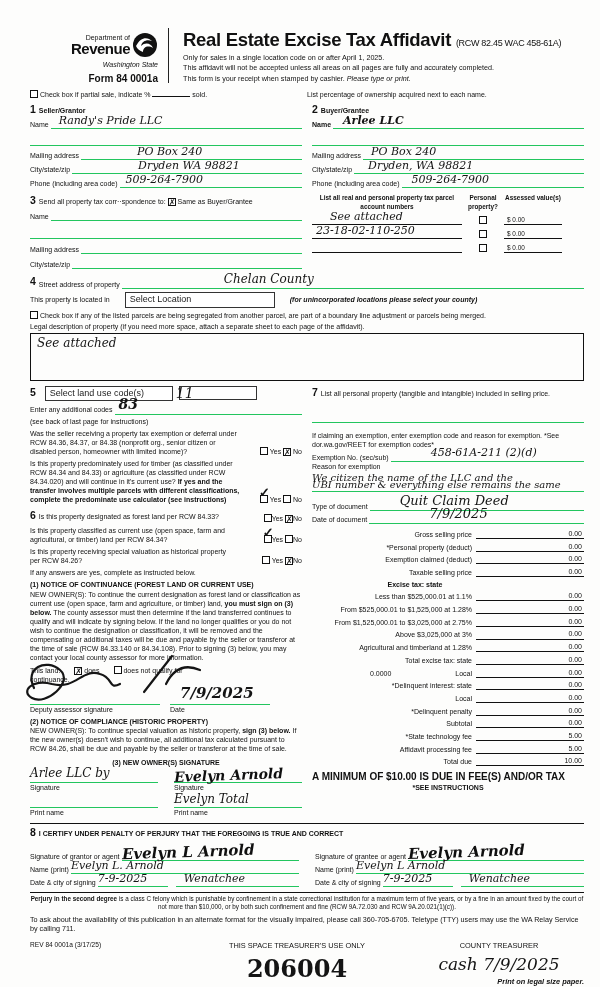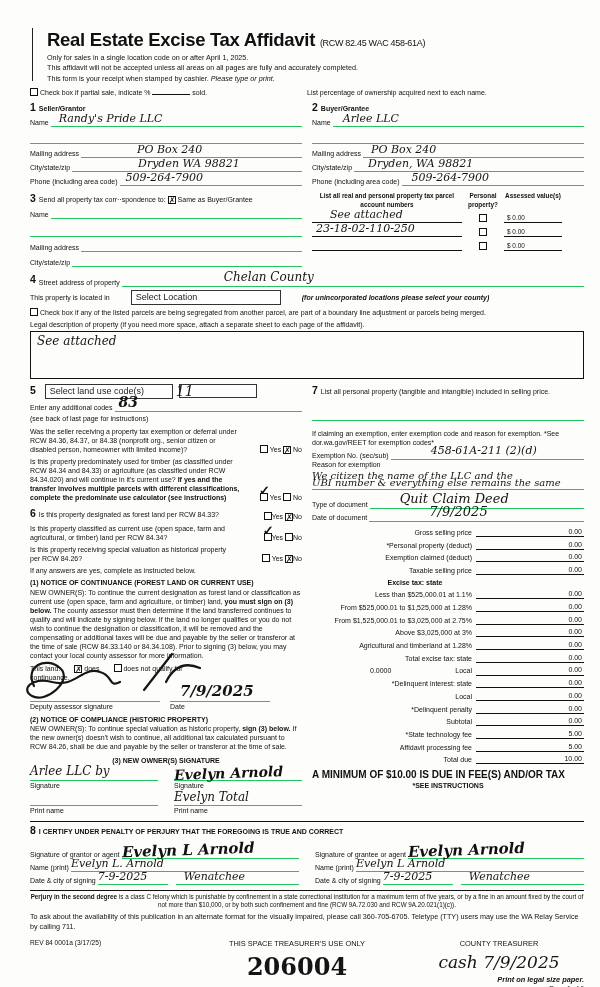--- a/index.html
+++ b/index.html
@@ -63,20 +63,36 @@
   p.block { margin-top:3px; }
   .deputy-wrap { position:relative; }
   .deputy-svg { position:absolute; left:-14px; top:-26px; pointer-events:none; }
 </style>
 </head>
 <body>
 
 <div class="page">
 
   <div class="hdr">
+    <div class="logo-block">
+      <div class="logo-row">
+        <div>
+          <div class="logo-txt1">Department of</div>
+          <div class="logo-txt2">Revenue</div>
+        </div>
+        <span>
+          <svg width="26" height="26" viewBox="0 0 26 26">
+            <circle cx="13" cy="13" r="12" fill="#111"></circle>
+            <path d="M4,14 C9,4 16,5 20,9 C15,7 10,9 9,14 C13,10 19,11 21,16 C16,13 11,15 11,20 C8,19 5,17 4,14 Z" fill="#fff"></path>
+          </svg>
+        </span>
+      </div>
+      <div class="logo-txt3">Washington State</div>
+      <div class="form-no">Form 84 0001a</div>
+    </div>
     <div class="hdr-divider"></div>
     <div class="hdr-right">
       <div class="title"><span>Real Estate Excise Tax Affidavit</span> <span class="title-suffix">(RCW 82.45 WAC 458-61A)</span></div>
       <div class="hdr-note">Only for sales in a single location code on or after April 1, 2025.</div>
       <div class="hdr-note">This affidavit will not be accepted unless all areas on all pages are fully and accurately completed.</div>
       <div class="hdr-note"><span>This form is your receipt when stamped by cashier. </span><span class="i">Please type or print.</span></div>
     </div>
   </div>
 
   <div style="display:flex; margin-top:5px;">
@@ -115,21 +131,21 @@
         </div>
       <div class="row" style="margin-top:5px;">
           <span class="lab">Phone (including area code)</span>
           <span class="fl">
             <span class="hw hw-on-line" style="left:6px;">509-264-7900</span>
           </span>
         </div>
     </div>
     <div class="colR">
       <div><span class="secno">2</span><span class="b">Buyer/Grantee</span></div>
-      <div class="row" style="margin-top:3px;">
+      <div class="row" style="margin-top:3px;font-weight:bold;">
           <span class="lab">Name</span>
           <span class="fl">
             <span class="hw hw-on-line" style="left:10px;">Arlee LLC</span>
           </span>
         </div>
       <div class="row" style="margin-top:9px;">
           <span class="fl"></span>
         </div>
       <div class="row" style="margin-top:5px;">
           <span class="lab">Mailing address</span>
@@ -205,21 +221,21 @@
   </div>
 
   <div style="margin-top:6px;">
     <div class="row">
         <span class="secno">4</span>
         <span class="lab">Street address of property</span>
       <span class="fl">
           <span class="hw hw-on-line" style="left:102px;font-size:12px;">Chelan County</span>
         </span>
     </div>
-    <div style="display:flex; align-items:center; margin-top:3px; gap:21px;">
+    <div style="display:flex; align-items:center; margin-top:3px; gap:15px;">
       <span>This property is located in</span>
       <span class="select-box" style="width:150px;">Select Location</span>
       <span class="b i">(for unincorporated locations please select your county)</span>
     </div>
     <div style="margin-top:3px;">
       <span class="cb"><span></span></span>
       <span>Check box if any of the listed parcels are being segregated from another parcel, are part of a boundary line adjustment or parcels being merged.</span>
     </div>
     <div style="margin-top:2px;">Legal description of property (if you need more space, attach a separate sheet to each page of the affidavit).</div>
     <div class="legal-box">

